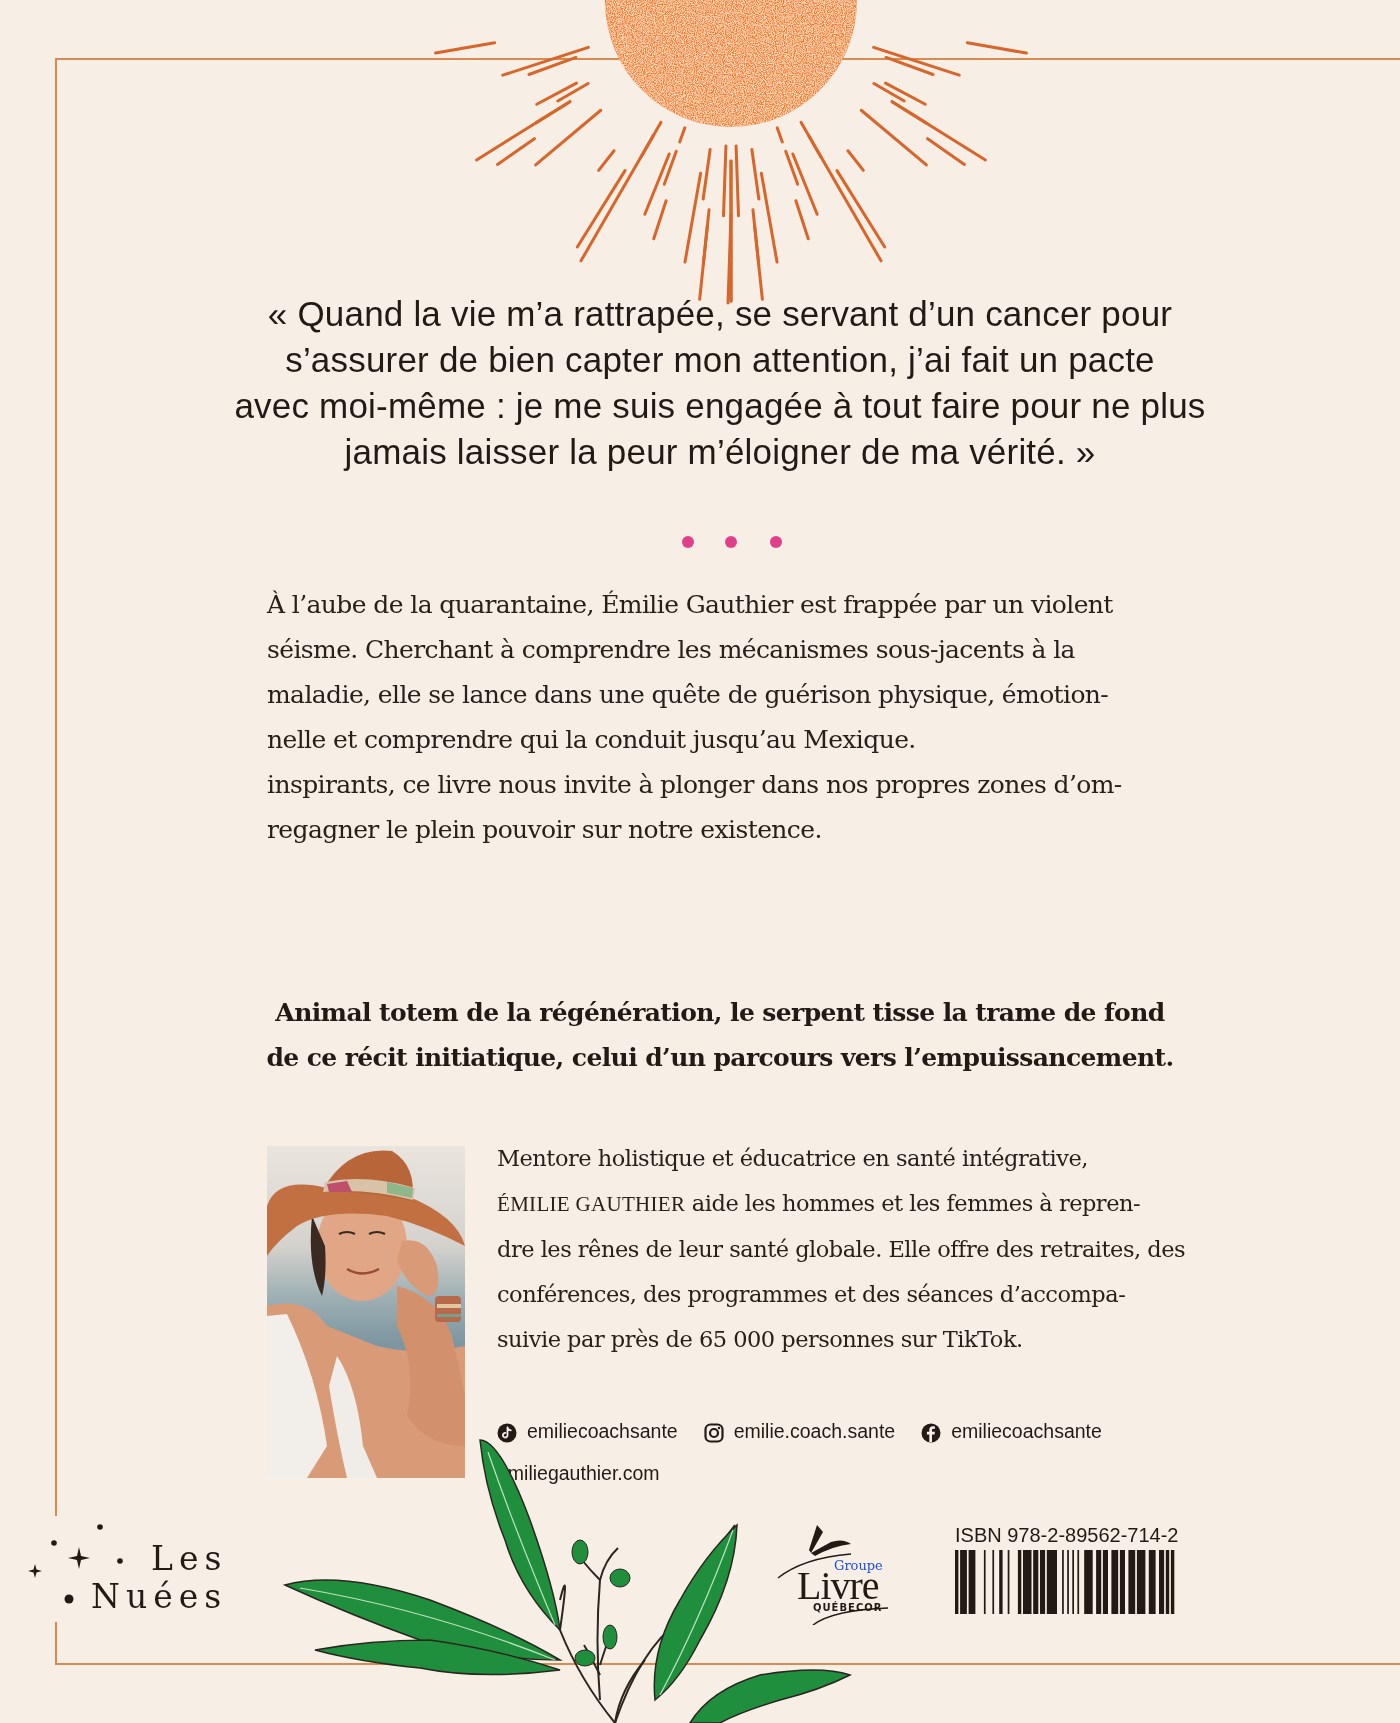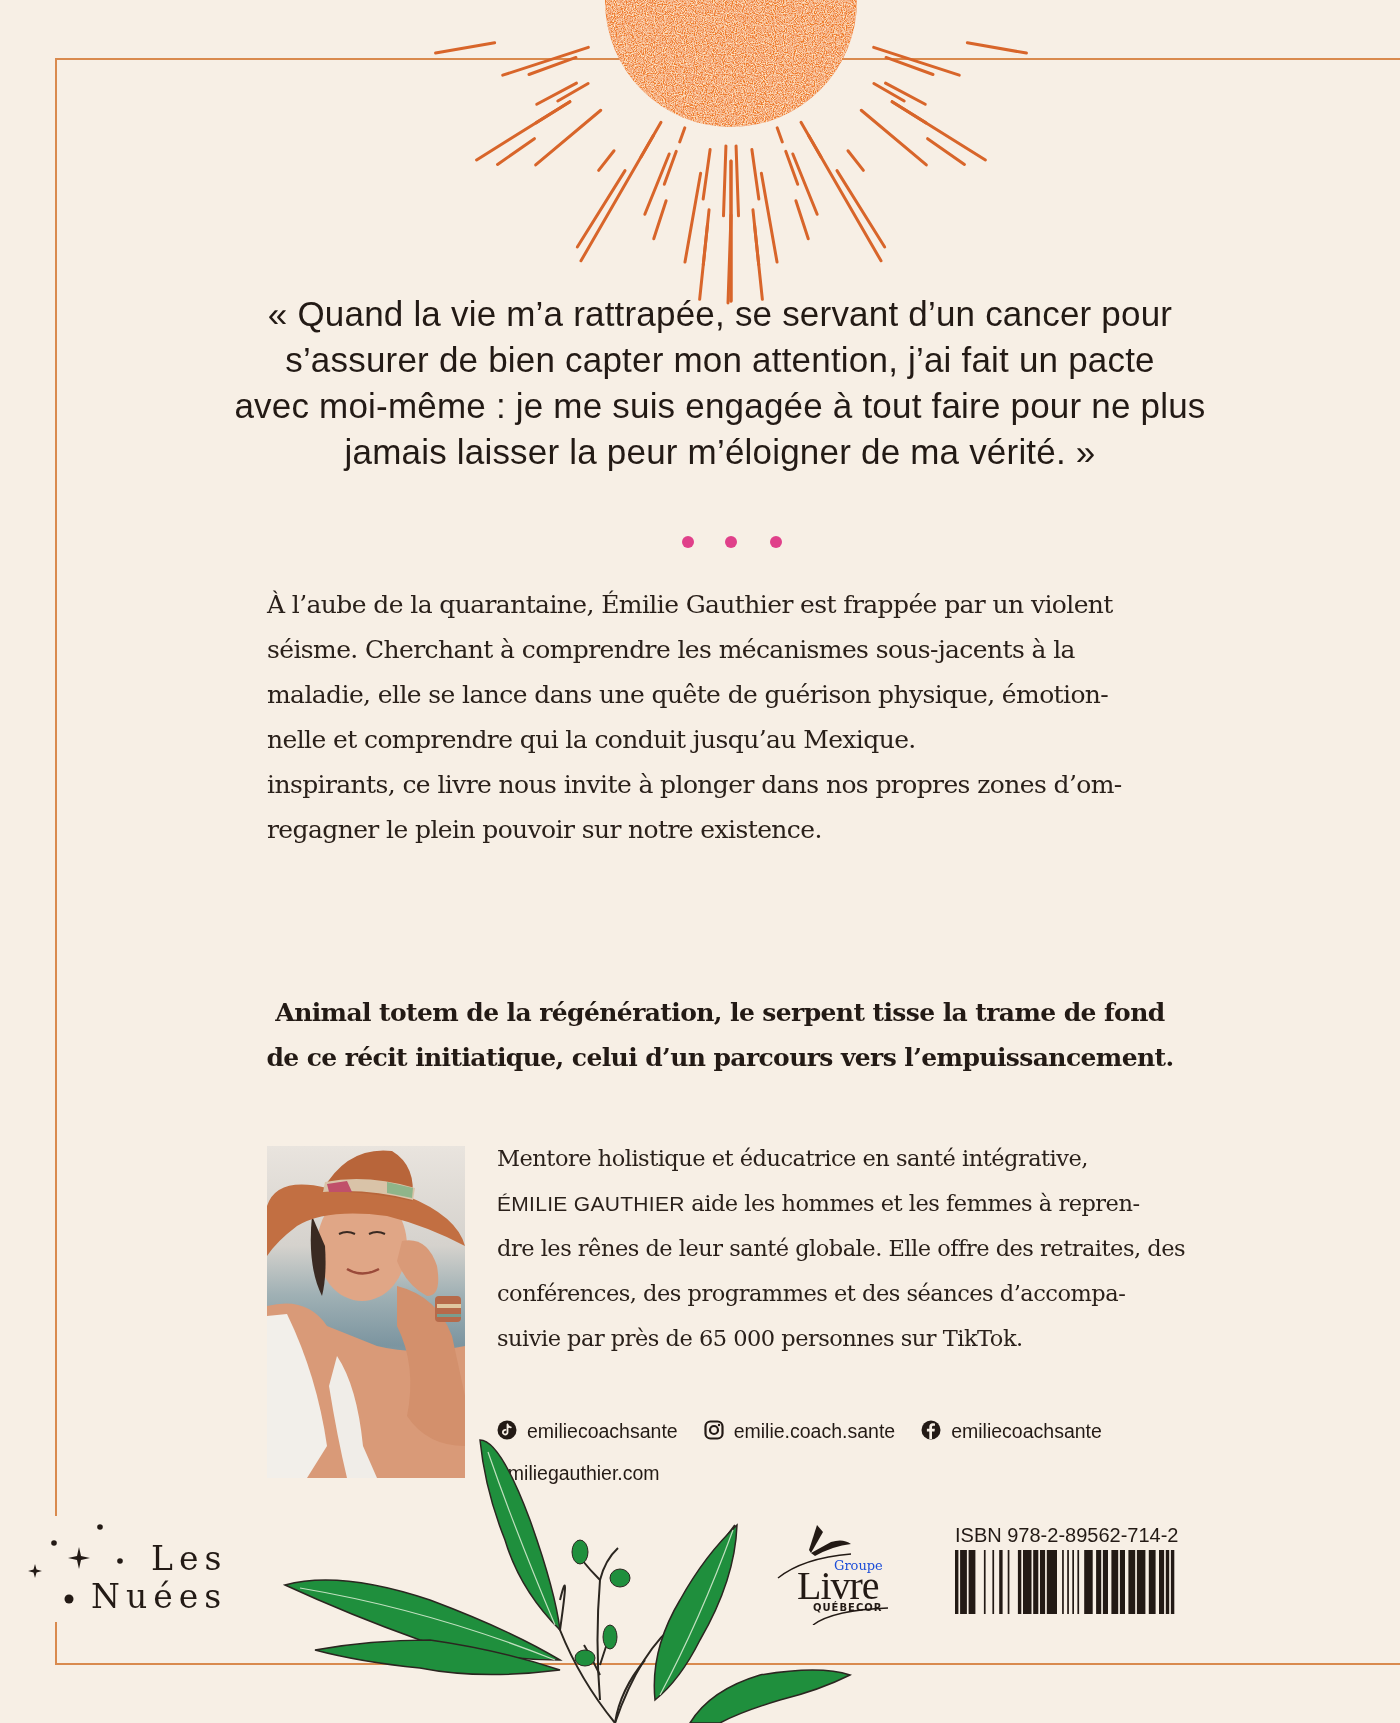--- a/index.html
+++ b/index.html
@@ -53,28 +53,28 @@
   }
 
   .bio {
     position: absolute; left: 497px; width: 690px; top: 1136px;
     font-family: "DejaVu Serif", serif;
     font-size: 22.5px; line-height: 45px;
     color: #2a201a;
     letter-spacing: -0.5px;
   }
   .bio div { white-space: nowrap; }
-  .bio .caps { font-family: Liberation Sans, sans-serif; letter-spacing: 0.3px; font-size: 21px; }
+  .bio .caps { font-family: Liberation Serif, serif; letter-spacing: 0.3px; font-size: 21px; }
 
   .socials {
     position: absolute; left: 497px; top: 1418px; height: 26px;
     font-family: "Liberation Sans", sans-serif; font-size: 19.5px;
     color: #231a15; display: flex; align-items: center;
   }
-  .social { display: flex; align-items: flex-start; margin-right: 26px; white-space: nowrap; }
+  .social { display: flex; align-items: flex-end; margin-right: 26px; white-space: nowrap; }
   .social-icon { width: 20px; height: 20px; margin-right: 10px; display: inline-block; }
 
   .website {
     position: absolute; left: 497px; top: 1462px;
     font-family: "Liberation Sans", sans-serif; font-size: 19.5px; color: #231a15;
     white-space: nowrap;
   }
 
   .les-nuees {
     position: absolute; left: 95px; top: 1540px;

